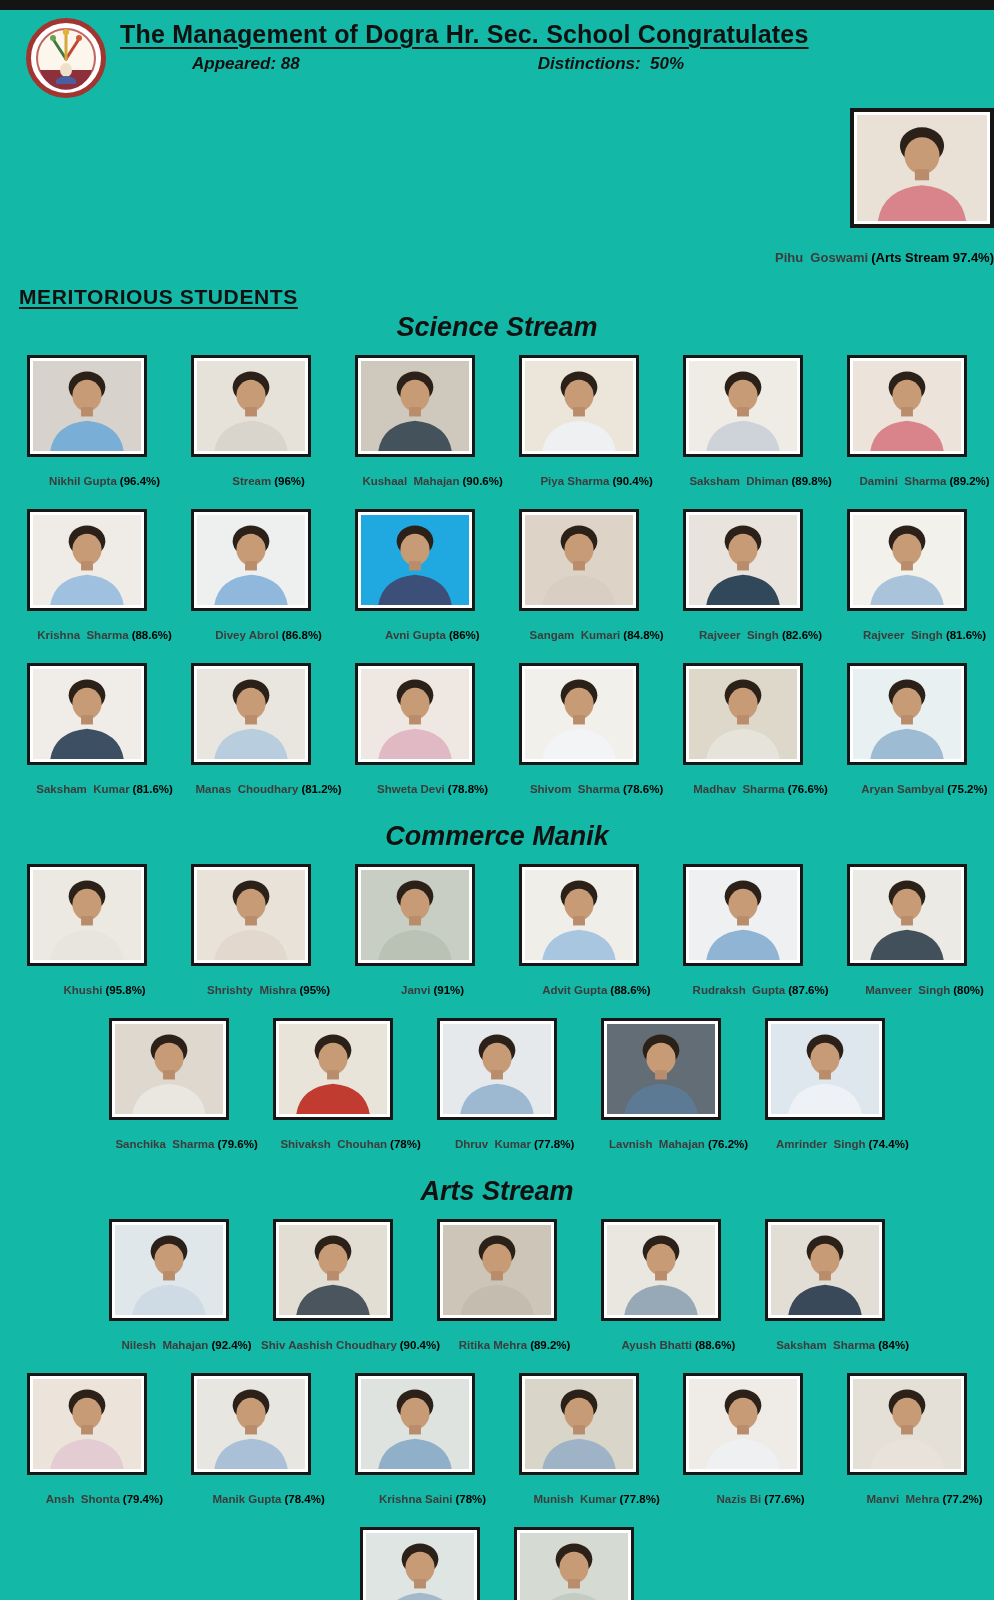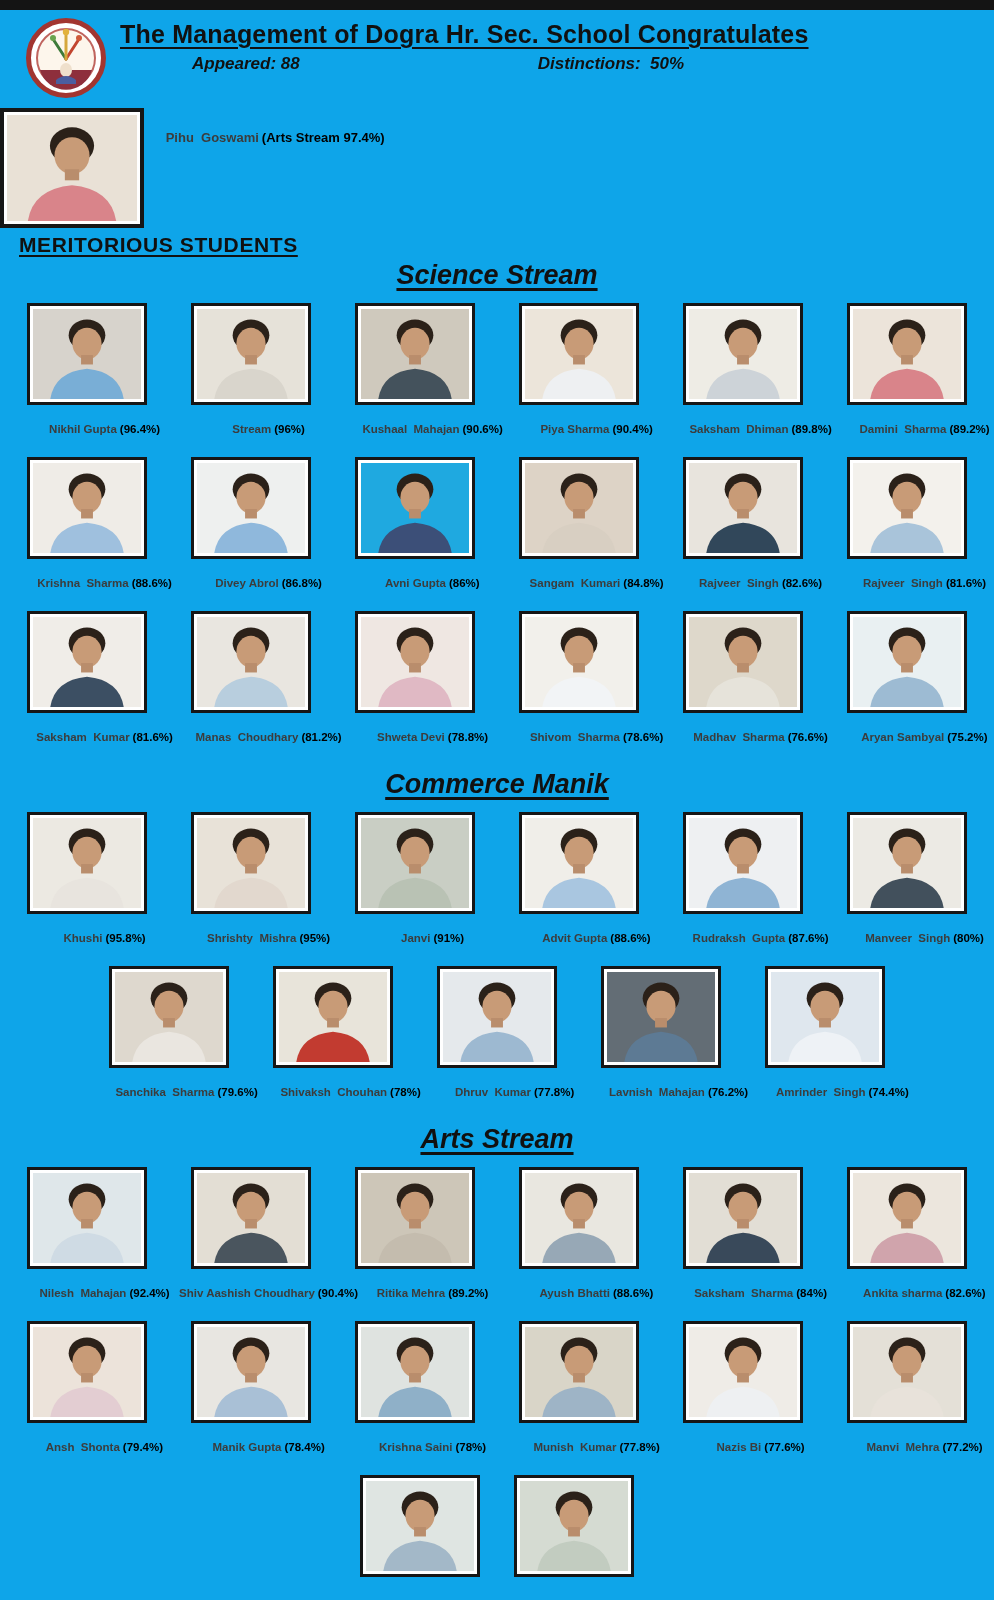--- a/index.html
+++ b/index.html
@@ -1,52 +1,52 @@
 <!DOCTYPE html>
 <html><head>
 <meta charset="utf-8">
 <style>
   html,body{margin:0;padding:0;background:#cfcfcf;}
   .page{
-    position:relative;width:994px;height:1600px;margin:0 auto;background:#0ea5e9;
+    position:relative;width:994px;height:1600px;margin:0 auto;background:#14b8a6;
     font-family:"Liberation Sans", sans-serif;color:#111;overflow:hidden;
   }
   .top-bar{width:100%;height:10px;background:#141414;}
   
   .header{display:flex;align-items:flex-start;padding:8px 26px 0 26px;gap:14px;}
   .logo{flex:0 0 80px;width:80px;height:80px;}
   .header-text{flex:1;min-width:0;}
   .title{
     font-size:25px;font-weight:800;letter-spacing:.2px;margin:2px 0 3px 0;
     text-decoration:underline;text-underline-offset:4px;text-decoration-thickness:2px;
   }
   .subtitle{font-size:16.5px;font-weight:700;line-height:1.28;padding-left:12px;}
   .subtitle sup{font-size:10px;}
   .stats{display:flex;font-size:17px;font-weight:800;margin-top:5px;}
   .stats span{white-space:pre;font-style:italic;}
   .appeared{margin-left:72px;}
   .distinctions{margin-left:238px;}
   
-  .topper{display:flex;flex-direction:row;align-items:flex-start;margin-top:10px;}
+  .topper{display:flex;flex-direction:column;align-items:flex-end;margin-top:10px;}
   .frame{background:#fff;border:4px solid #161616;padding:3px;line-height:0;}
   .frame.small{border-width:3px;}
   .photo{position:relative;overflow:hidden;}
   .photo svg{display:block;width:100%;height:100%;}
   .topper .photo{width:130px;height:106px;}
   .caption{font-size:13px;font-weight:700;margin-top:7px;white-space:pre;}
   .caption .pct{color:#000;margin-left:3px;}
   .caption .nm{color:#3c3c3c;}
   
   .meritorious{
     font-size:21px;font-weight:800;letter-spacing:.6px;margin-top:5px;
     text-decoration:underline;text-underline-offset:3px;text-decoration-thickness:2px;margin-left:19px;
   }
   .section-title{
     text-align:center;font-size:27px;font-weight:800;font-style:italic;margin:14px 0 12px 0;
-    text-decoration:underline;text-underline-offset:4px;text-decoration-thickness:2.5px;
+    text-underline-offset:4px;text-decoration-thickness:2.5px;
   }
   .section-title.first{margin-top:3px;}
   
   .photo-row{display:flex;justify-content:center;align-items:flex-start;gap:40px;margin:0 0 10px 0;}
   .photo-row.narrow{gap:30px;}
   .cell{display:flex;flex-direction:column;align-items:center;width:124px;flex:0 0 auto;}
   .cell .photo{width:108px;height:90px;}
   .cell .caption{font-size:11.5px;margin-top:6px;}
 </style>
 </head>
@@ -651,36 +651,20 @@
      <ellipse cx="50" cy="33" rx="13.5" ry="15" fill="#c89b77"></ellipse>
      <rect x="44.5" y="44" width="11" height="9" fill="#b98d6c"></rect>
      <path d="M16 86 Q20 60 50 57 Q80 60 84 86 Z" fill="#39495a"></path>
    </svg>
             </div>
          </div>
          <div class="caption">
            <span class="nm">Saksham  Sharma</span><span class="pct">(84%)</span>
          </div>
         </div>
-        <div class="cell">
-          <div class="frame small">
-           <div class="photo">
-              <svg viewBox="0 0 100 86" preserveAspectRatio="none">
-     <rect width="100" height="86" fill="#ece6dd"></rect>
-     <ellipse cx="50" cy="25" rx="17" ry="15" fill="#2b2119"></ellipse>
-     <ellipse cx="50" cy="33" rx="13.5" ry="15" fill="#c89b77"></ellipse>
-     <rect x="44.5" y="44" width="11" height="9" fill="#b98d6c"></rect>
-     <path d="M16 86 Q20 60 50 57 Q80 60 84 86 Z" fill="#d0a4ac"></path>
-   </svg>
-            </div>
-         </div>
-         <div class="caption">
-           <span class="nm">Ankita sharma</span><span class="pct">(82.6%)</span>
-         </div>
-        </div>
       </div>
       <div class="photo-row">
         <div class="cell">
           <div class="frame small">
            <div class="photo">
               <svg viewBox="0 0 100 86" preserveAspectRatio="none">
      <rect width="100" height="86" fill="#ece3da"></rect>
      <ellipse cx="50" cy="25" rx="17" ry="15" fill="#2b2119"></ellipse>
      <ellipse cx="50" cy="33" rx="13.5" ry="15" fill="#c89b77"></ellipse>
      <rect x="44.5" y="44" width="11" height="9" fill="#b98d6c"></rect>

